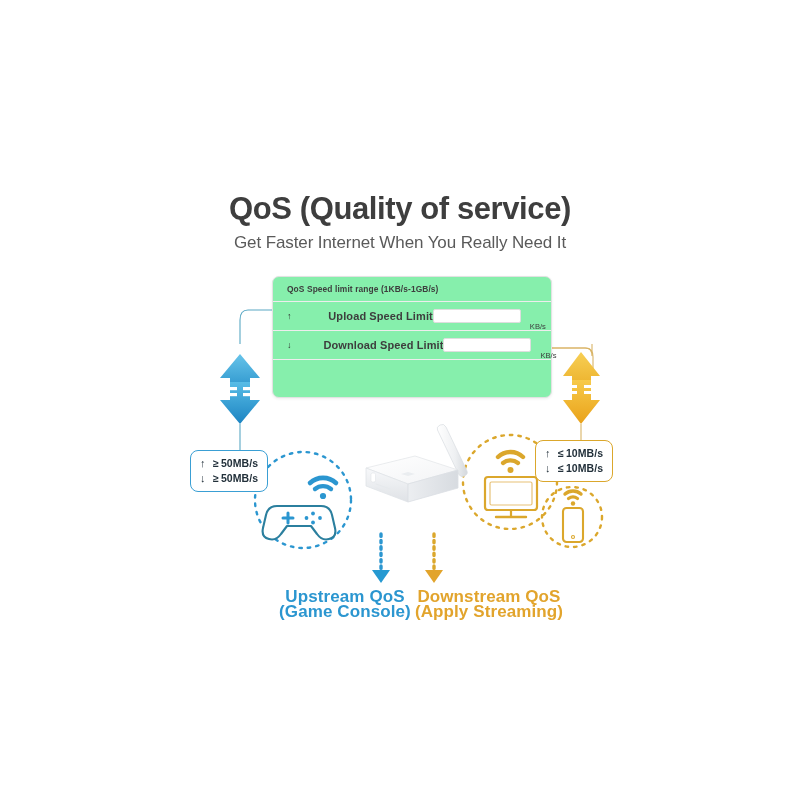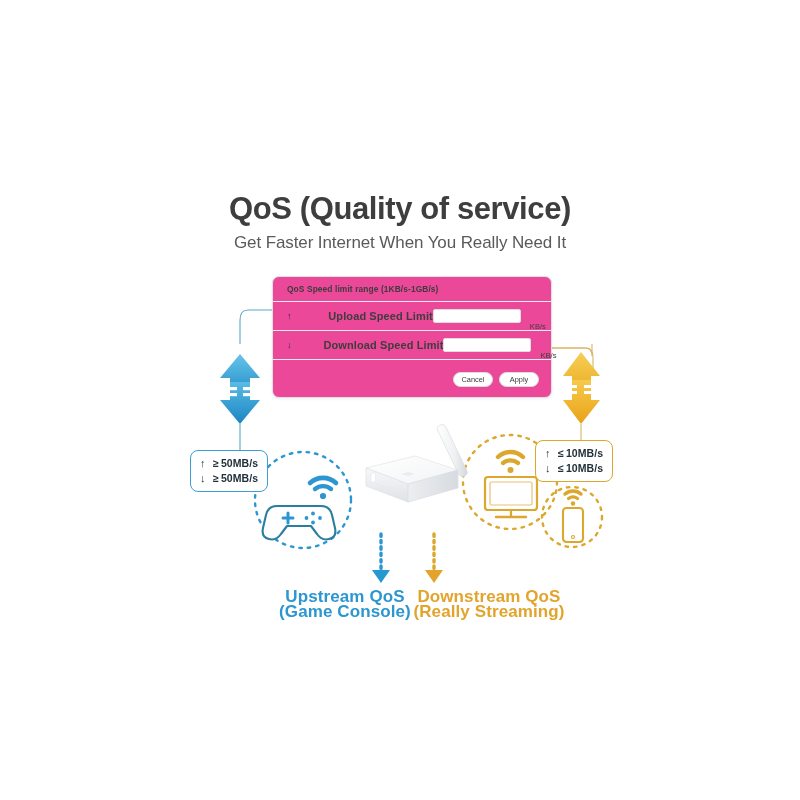--- a/index.html
+++ b/index.html
@@ -41,21 +41,21 @@
     text-align: center;
   }
 
   
   #qos-dialog {
     position: absolute;
     left: 272px;
     top: 276px;
     width: 280px;
     height: 122px;
-    background: #ec4899;
+    background: #86efac;
     border: 1px solid #e2e2e2;
     border-radius: 7px;
     box-shadow: 0 1px 3px rgba(0,0,0,0.07);
     box-sizing: border-box;
     z-index: 6;
   }
   #dialog-header {
     height: 24px;
     line-height: 24px;
     padding: 0 0 0 14px;
@@ -380,24 +380,20 @@
     <span class="row-unit">KB/s</span>
   </div>
 
   <div class="dialog-row">
     <span class="row-arrow">↓</span>
     <span class="row-label">Download Speed Limit</span>
     <input class="row-input" type="text" value="" style="">
     <span class="row-unit">KB/s</span>
   </div>
 
-  <div id="dialog-footer">
-    <button class="dlg-btn">Cancel</button>
-    <button class="dlg-btn">Apply</button>
-  </div>
 </div>
 
 <div class="speed-badge" id="badge-upstream">
   <div class="badge-line">
     <span class="badge-dir">↑</span>
     <span class="badge-op">≥</span>
     <span>50MB/s</span>
   </div>
   <div class="badge-line">
     <span class="badge-dir">↓</span>
@@ -418,14 +414,14 @@
     <span>10MB/s</span>
   </div>
 </div>
 
 <div class="caption" id="caption-upstream">
   <div>Upstream QoS</div>
   <div>(Game Console)</div>
 </div>
 <div class="caption" id="caption-downstream">
   <div>Downstream QoS</div>
-  <div>(Really Streaming)</div>
+  <div>(Apply Streaming)</div>
 </div>
 
 </body></html>

